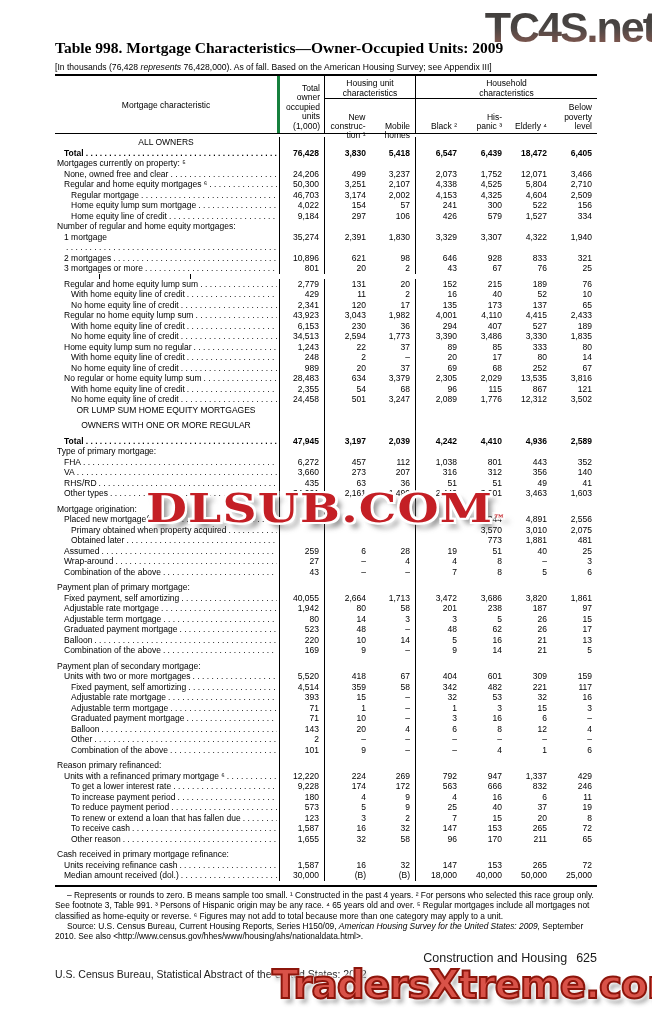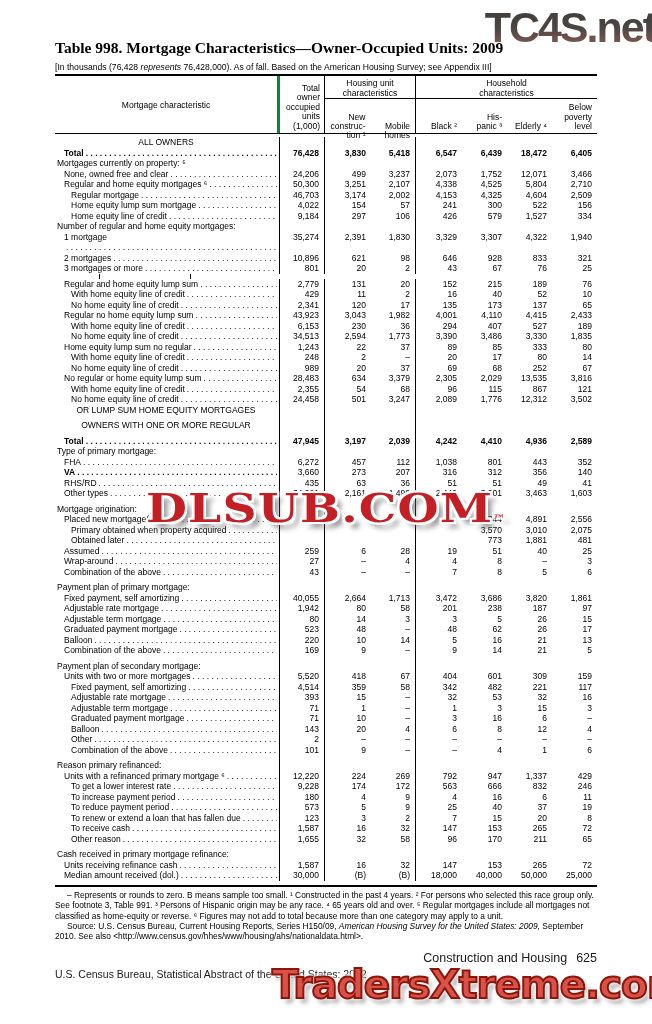--- a/index.html
+++ b/index.html
@@ -498,21 +498,21 @@
         </div>
         <div class="cv c0">6,272</div>
         <div class="cv c1">457</div>
         <div class="cv c2">112</div>
         <div class="cv c3">1,038</div>
         <div class="cv c4">801</div>
         <div class="cv c5">443</div>
         <div class="cv c6">352</div>
       </div>
       <div class="row">
-        <div class="cl" style="padding-left: 9px; font-weight: bold;">
+        <div class="cl" style="padding-left: 9px;">
           <span class="lbl">VA</span>
           <span class="leader"></span>
         </div>
         <div class="cv c0">3,660</div>
         <div class="cv c1">273</div>
         <div class="cv c2">207</div>
         <div class="cv c3">316</div>
         <div class="cv c4">312</div>
         <div class="cv c5">356</div>
         <div class="cv c6">140</div>

